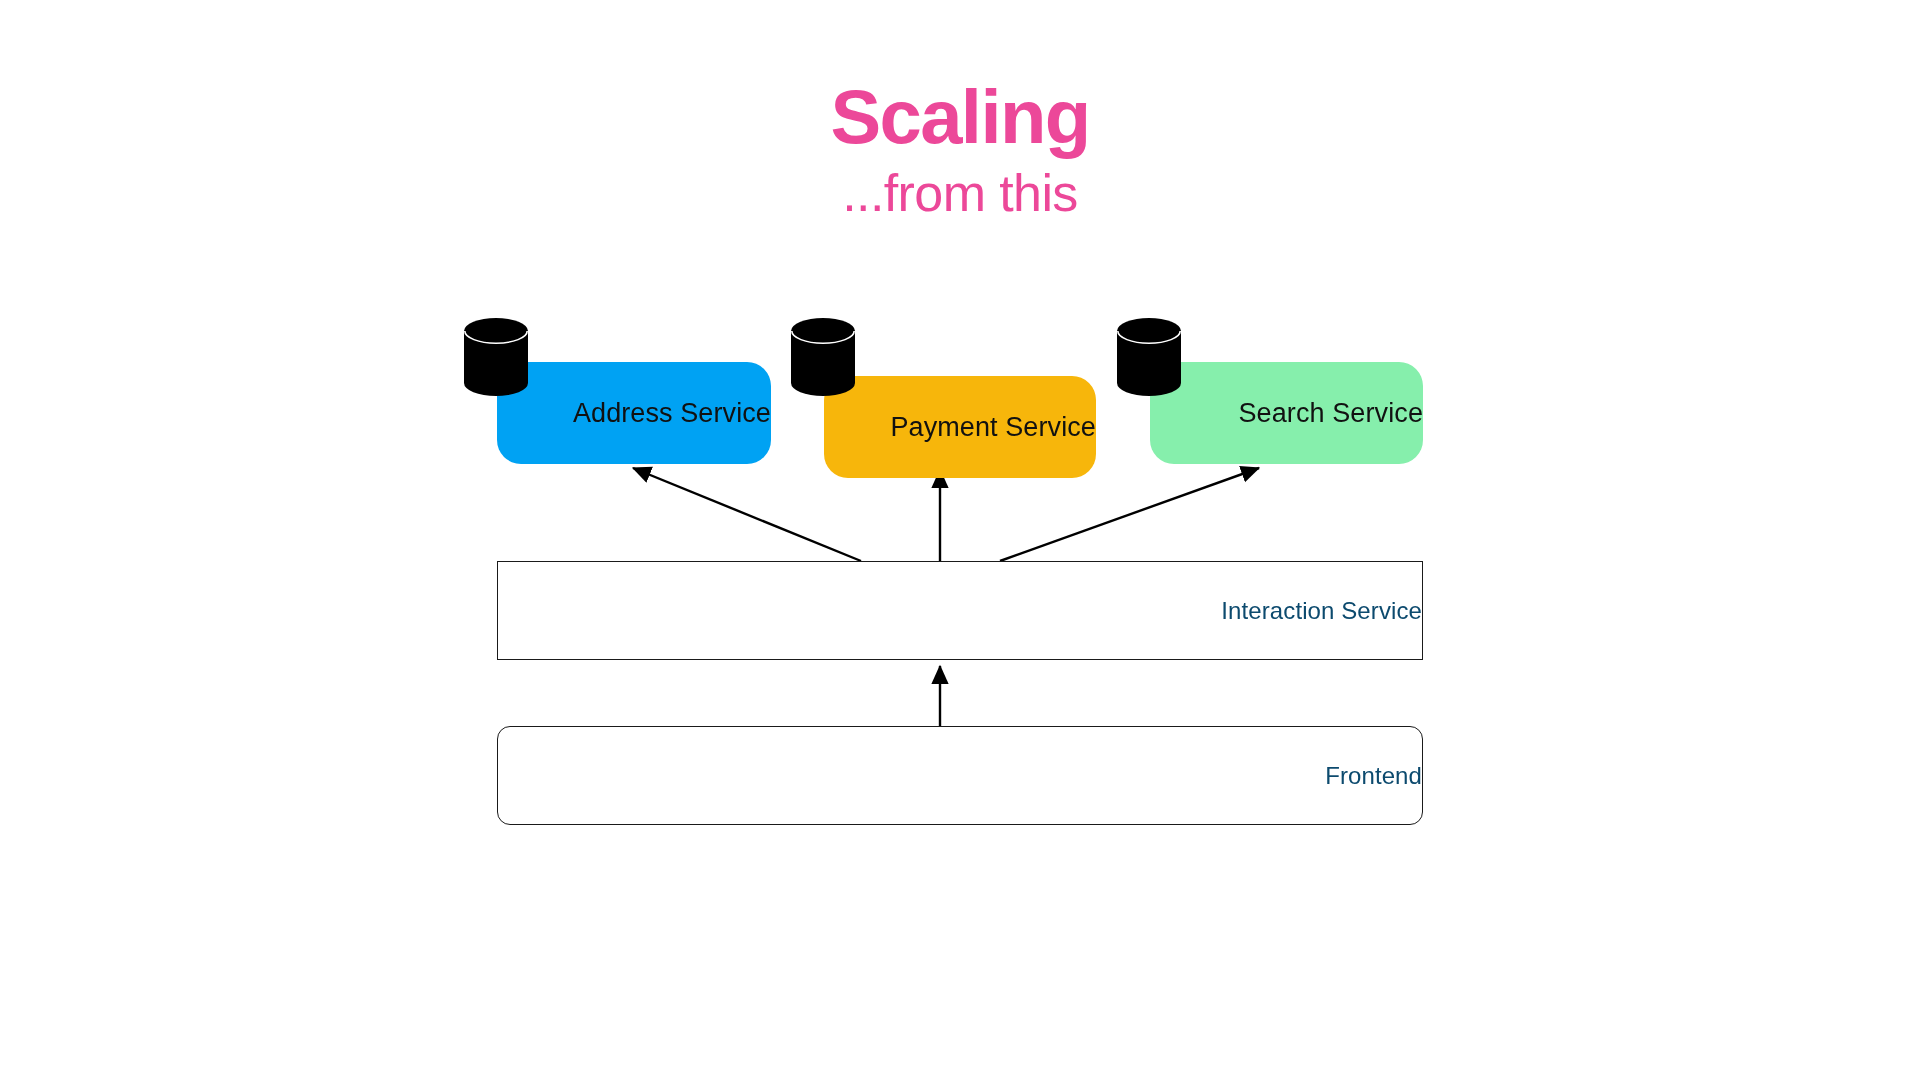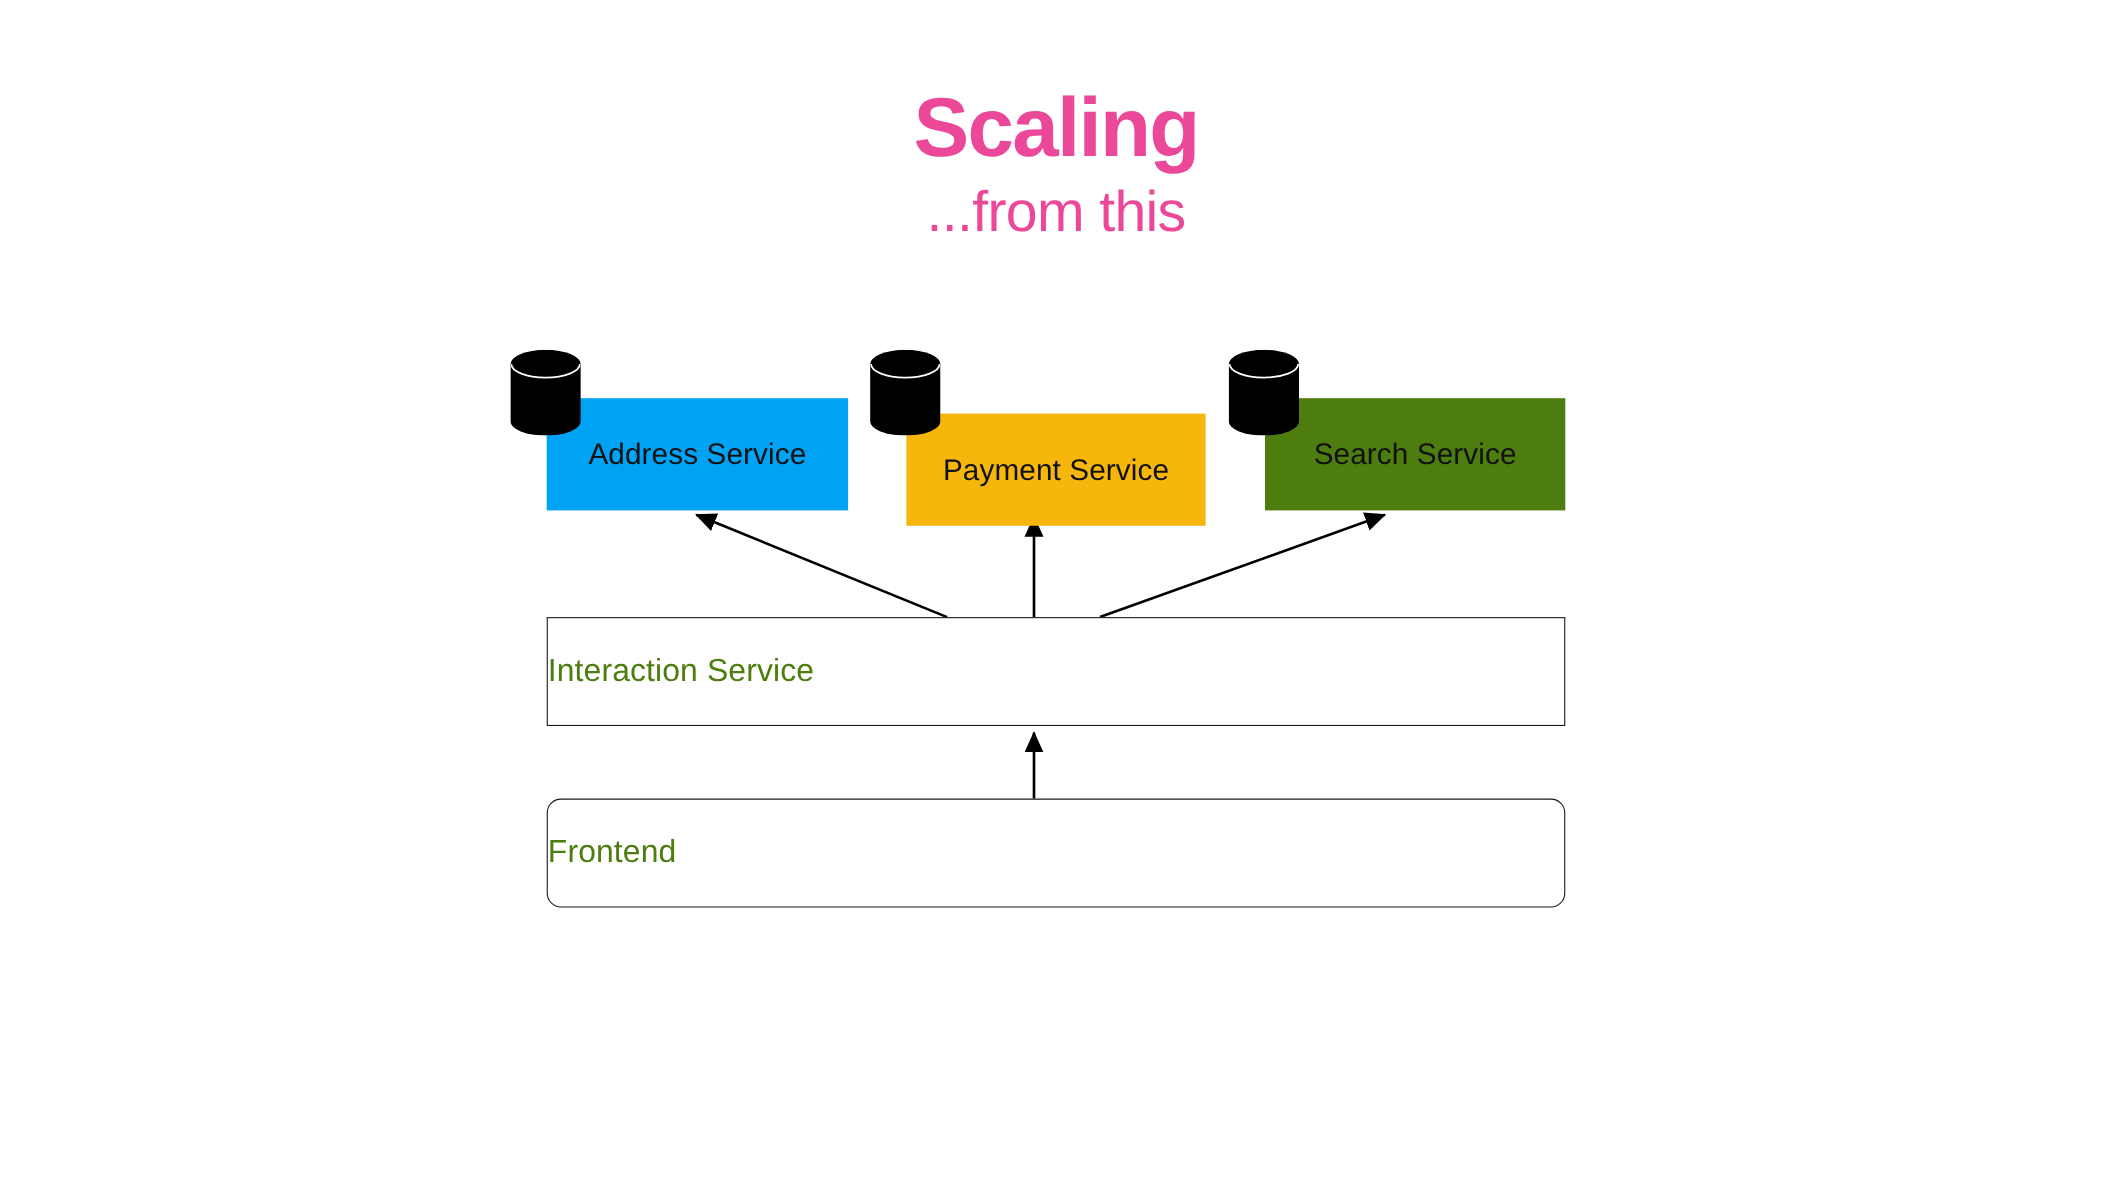--- a/index.html
+++ b/index.html
@@ -70,27 +70,28 @@
     width: 1920px;
     height: 1080px;
     pointer-events: none;
   }
 
   
   .service-box {
     position: absolute;
     display: flex;
     align-items: center;
-    justify-content: center;
+    justify-content: flex-end;
     font-size: 27px;
     font-weight: 400;
     letter-spacing: 0.1px;
     color: #111111;
     height: 102px;
     z-index: 3;
+    border-radius: 24px;
   }
 
   #box-address {
     left: 497px;
     top: 362px;
     width: 274px;
   }
 
   #box-payment {
     left: 824px;
@@ -118,25 +119,25 @@
 
   .db-cylinder svg { display: block; width: 64px; height: 78px; }
 
   
   .plain-box {
     position: absolute;
     background: #ffffff;
     border: 1.6px solid #1a1a1a;
     display: flex;
     align-items: center;
-    justify-content: flex-start;
-    font-size: 29px;
+    justify-content: flex-end;
+    font-size: 24px;
     font-weight: 400;
     letter-spacing: 0.1px;
-    color: #4d7c0f;
+    color: #0c4a6e;
     z-index: 3;
   }
 
   #box-interaction {
     left: 497px;
     top: 561px;
     width: 926px;
     height: 99px;
   }
 
@@ -177,21 +178,21 @@
     </svg>
 
     <div class="service-box" id="box-address" style="background:#00A2F3;">
       <span>Address Service</span>
     </div>
 
     <div class="service-box" id="box-payment" style="background:#F7B60B;">
       <span>Payment Service</span>
     </div>
 
-    <div class="service-box" id="box-search" style="background:#4d7c0f;">
+    <div class="service-box" id="box-search" style="background:#86efac;">
       <span>Search Service</span>
     </div>
 
     <div class="db-cylinder" id="db-address">
       <svg viewBox="0 0 64 78">
         <path d="M0,13 L0,65 A32,13 0 0 0 64,65 L64,13 Z" fill="#000000"></path>
         <ellipse cx="32" cy="13" rx="32" ry="13" fill="#000000"></ellipse>
         <path d="M0.8,13 A31.2,12.2 0 0 0 63.2,13" fill="none" stroke="#ffffff" stroke-width="1.6"></path>
       </svg>
     </div>

